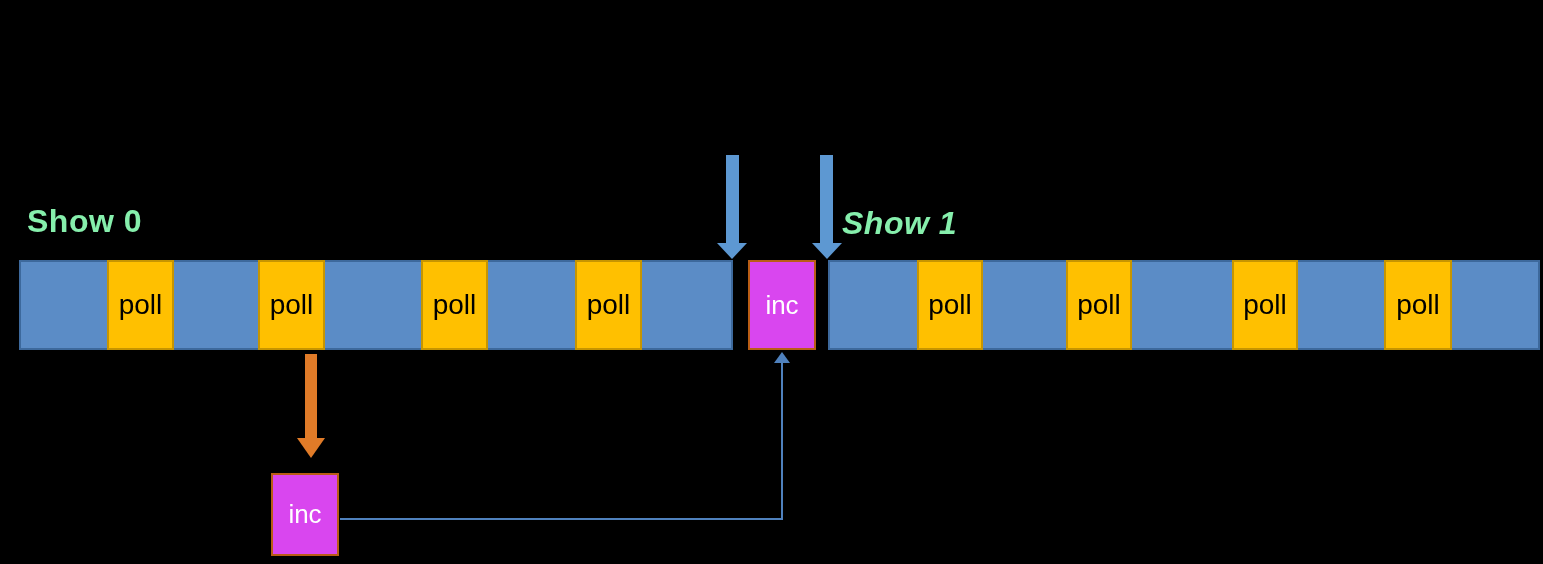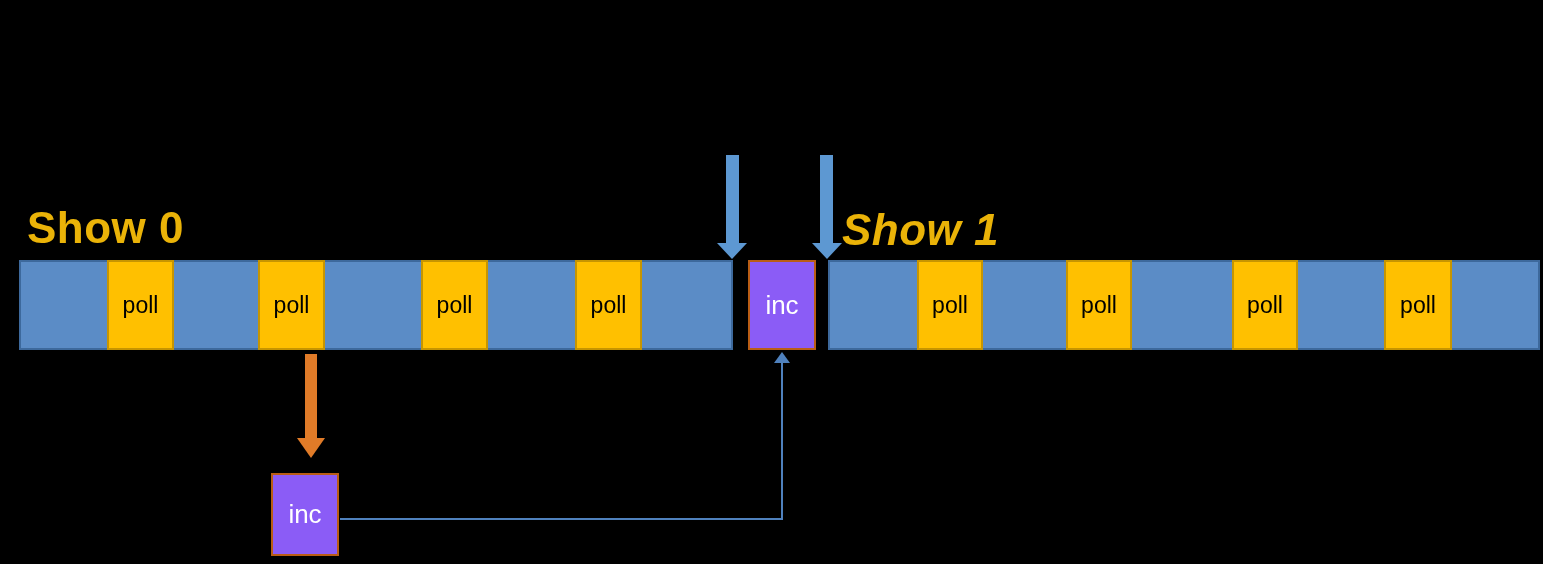--- a/index.html
+++ b/index.html
@@ -1,35 +1,35 @@
 <!DOCTYPE html>
 <html><head>
 <meta charset="utf-8">
 <style>
   html,body { margin:0; padding:0; background:#000; }
   .canvas {
     position:relative; width:1543px; height:564px; background:#000000;
     font-family:"Liberation Sans", sans-serif; overflow:hidden;
   }
   .show-label {
-    position:absolute; color:#eab308; font-size:44px; font-weight:bold;
+    position:absolute; color:#86efac; font-size:32px; font-weight:bold;
     white-space:nowrap; letter-spacing:0.5px;
   }
   .bar {
     position:absolute; top:260px; height:90px;
     background:#5b8cc6; border:2px solid #3d699c; box-sizing:border-box;
   }
   .poll {
     position:absolute; top:260px; height:90px;
     background:#ffc000; border:2px solid #c79500; box-sizing:border-box;
     display:flex; align-items:center; justify-content:center;
-    color:#000; font-size:23px;
+    color:#000; font-size:28px;
   }
   .inc {
-    position:absolute; background:#8b5cf6; border:2px solid #b95d15;
+    position:absolute; background:#d946ef; border:2px solid #b95d15;
     box-sizing:border-box; display:flex; align-items:center; justify-content:center;
     color:#ffffff; font-size:26px;
   }
   .inc-upper { left:748px; top:260px; width:68px; height:90px; }
   .inc-lower { left:271px; top:473px; width:68px; height:83px; }
 
   .big-arrow-shaft {
     position:absolute; top:155px; width:13px; height:88px; background:#5d98d2;
   }
   .big-arrow-head {

